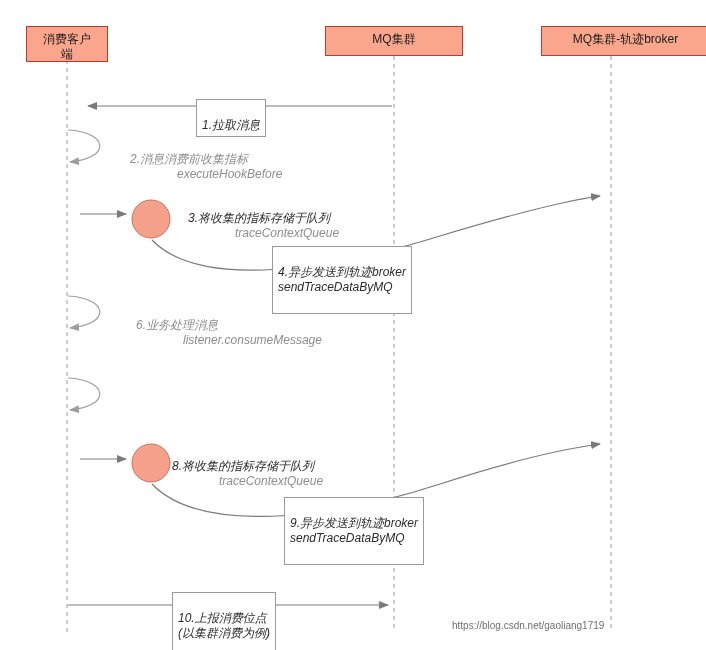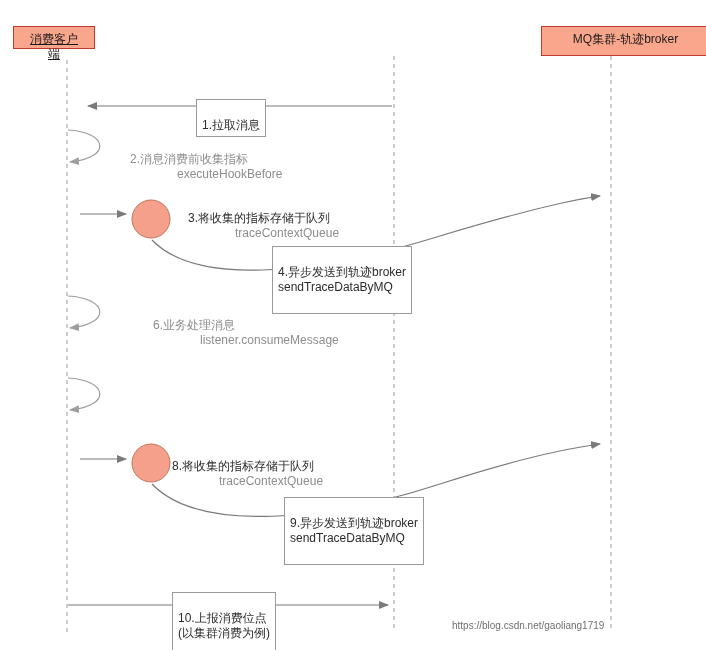--- a/index.html
+++ b/index.html
@@ -33,20 +33,21 @@
     text-align: center;
     padding: 5px 4px 4px 4px;
     white-space: pre-line;
   }
   .msg-label {
     position: absolute;
     font-size: 12px;
     line-height: 15px;
     color: #2b2b2b;
     white-space: pre-line;
+    font-style: italic;
   }
   .msg-label.boxed {
     background: #ffffff;
     border: 1px solid #9a9a9a;
     padding: 3px 5px;
   }
   .msg-label.plain {
     background: transparent;
     padding: 0;
   }
@@ -100,22 +101,23 @@
     <line x1="80" y1="459" x2="126" y2="459" stroke="#7a7a7a" stroke-width="1.2" marker-end="url(#arrow)"></line>
 
     <path d="M152,484 C200,534 330,520 440,484 C520,458 570,448 600,444" fill="none" stroke="#7a7a7a" stroke-width="1.2" marker-end="url(#arrow)"></path>
 
     <line x1="68" y1="605" x2="388" y2="605" stroke="#7a7a7a" stroke-width="1.2" marker-end="url(#arrow)"></line>
 
     <circle cx="151" cy="219" r="19" fill="#f4a08a" stroke="#c0755f" stroke-width="1"></circle>
     <circle cx="151" cy="463" r="19" fill="#f4a08a" stroke="#c0755f" stroke-width="1"></circle>
   </svg>
 
-  <div class="actor-box" style="left:13px; top:26px; width:82px; height:23px;text-decoration:underline;">消费客户
+  <div class="actor-box" style="left:26px; top:26px; width:82px; height:36px;">消费客户
 端</div>
+  <div class="actor-box" style="left:325px; top:26px; width:138px; height:30px;">MQ集群</div>
   <div class="actor-box" style="left:541px; top:26px; width:169px; height:30px;">MQ集群-轨迹broker</div>
 
   <div class="msg-label boxed" style="left:196px; top:99px;">
     <span>1.拉取消息</span>
   </div>
 
   <div class="msg-label plain muted" style="left:130px; top:137px;">
     <span>2.消息消费前收集指标</span>
     <span class="sub">executeHookBefore</span>
   </div>
@@ -123,21 +125,21 @@
   <div class="msg-label plain" style="left:188px; top:196px;">
     <span>3.将收集的指标存储于队列</span>
     <span class="sub">traceContextQueue</span>
   </div>
 
   <div class="msg-label boxed" style="left:272px; top:246px;">
     <span>4.异步发送到轨迹broker</span>
     <span style="display:block;">sendTraceDataByMQ</span>
   </div>
 
-  <div class="msg-label plain muted" style="left:153px; top:303px;">
+  <div class="msg-label plain muted" style="left:136px; top:303px;">
     <span>6.业务处理消息</span>
     <span class="sub">listener.consumeMessage</span>
   </div>
 
 
   <div class="msg-label plain" style="left:172px; top:444px;">
     <span>8.将收集的指标存储于队列</span>
     <span class="sub">traceContextQueue</span>
   </div>
 

